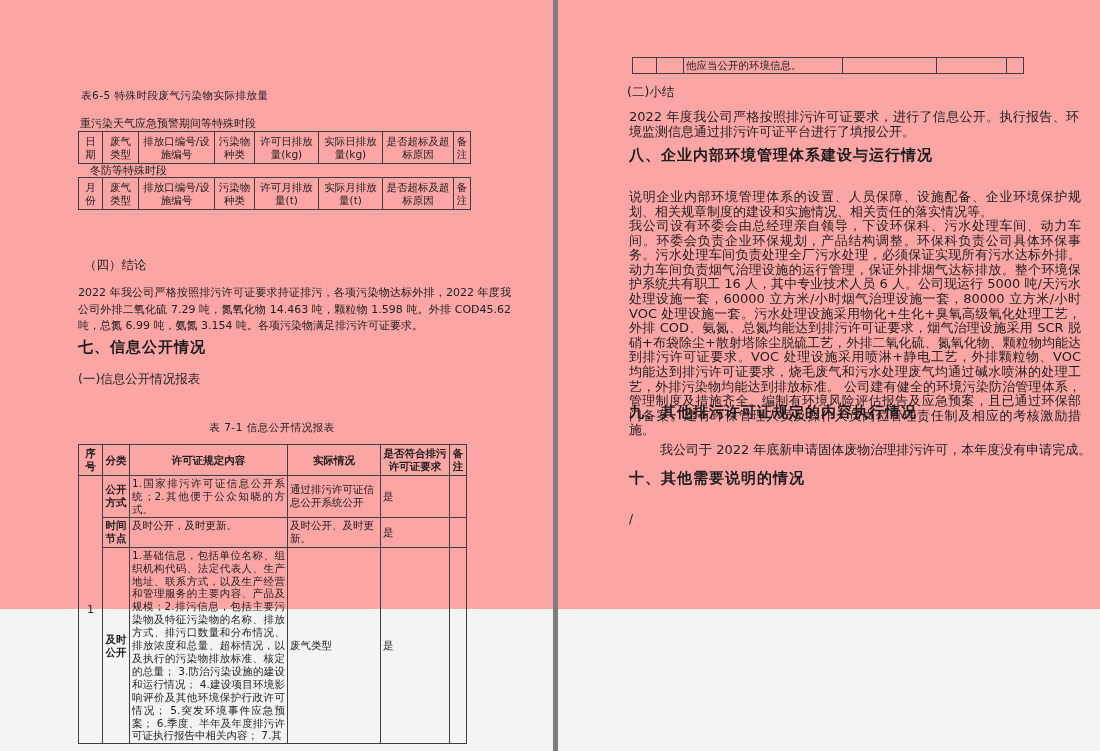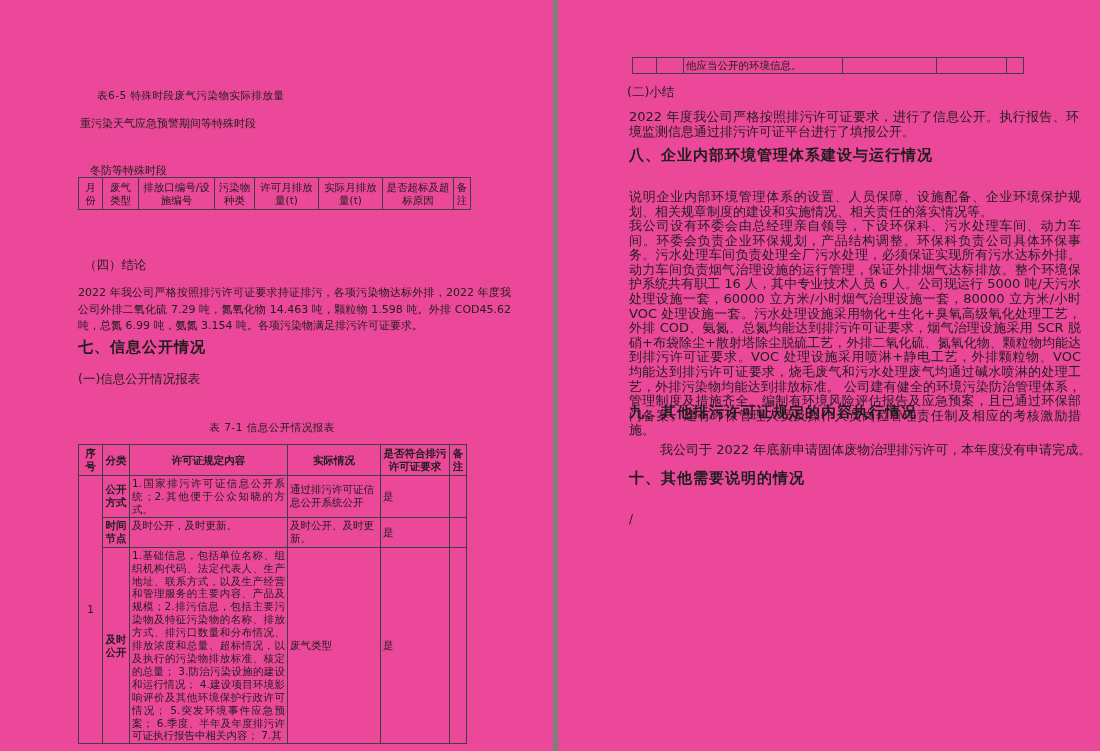--- a/index.html
+++ b/index.html
@@ -2,21 +2,21 @@
 <html><head>
 <meta charset="utf-8">
 <style>
   html,body{margin:0;padding:0;}
   body{
     width:1100px;height:751px;position:relative;overflow:hidden;
     background:#f4f4f4;
     font-family:"DejaVu Sans","Liberation Sans",sans-serif;
     color:#1d1d1d;
   }
-  .page{position:absolute;top:0;height:751px;background:#ec4899;}
+  .page{position:absolute;top:0;height:609px;background:#fca5a5;}
   #left-page{left:0;width:553px;}
   #page-divider{position:absolute;top:0;left:553px;width:5px;height:751px;background:#7e7e7e;}
   #right-page{left:558px;width:542px;}
   .abs{position:absolute;}
   .caption{font-size:10.5px;letter-spacing:0.5px;}
   .body-label{font-size:11px;}
   .para{font-size:11px;line-height:16.5px;text-align:justify;}
   .para-tight{font-size:13px;line-height:14.6px;text-align:justify;}
   .sub-heading{font-size:12.5px;}
   .big-heading{font-size:15px;font-weight:bold;letter-spacing:1px;}
@@ -30,24 +30,48 @@
   .t71 td.req{vertical-align:top;line-height:12.9px;text-align:justify;}
   .t71 td.act{text-align:left;}
   .cont-table td{height:13px;}
   .slash{font-size:12px;}
 </style>
 </head>
 <body>
 
 <div class="page" id="left-page">
 
-  <div class="abs caption" style="top:89px;left:81px;margin-left:16px;">表6-5 特殊时段废气污染物实际排放量</div>
+  <div class="abs caption" style="top:89px;left:81px;">表6-5 特殊时段废气污染物实际排放量</div>
 
   <div class="abs body-label" style="top:116px;left:80px;">重污染天气应急预警期间等特殊时段</div>
 
+  <table class="abs" style="top:131px;left:78px;width:392px;">
+    <colgroup>
+      <col style="width:24px">
+        <col style="width:36px">
+        <col style="width:76px">
+        <col style="width:40px">
+      <col style="width:64px">
+        <col style="width:64px">
+        <col style="width:71px">
+        <col style="width:17px">
+    </colgroup>
+    <tbody>
+        <tr>
+      <th style="height:29px">日期</th>
+      <th>废气类型</th>
+      <th>排放口编号/设施编号</th>
+      <th>污染物种类</th>
+      <th>许可日排放量(kg)</th>
+      <th>实际日排放量(kg)</th>
+      <th>是否超标及超标原因</th>
+      <th>备注</th>
+    </tr>
+  </tbody>
+    </table>
 
   <div class="abs body-label" style="top:163px;left:78px;margin-left:12px;">冬防等特殊时段</div>
 
   <table class="abs" style="top:177px;left:78px;width:392px;">
     <colgroup>
       <col style="width:24px">
         <col style="width:36px">
         <col style="width:76px">
         <col style="width:40px">
       <col style="width:64px">

